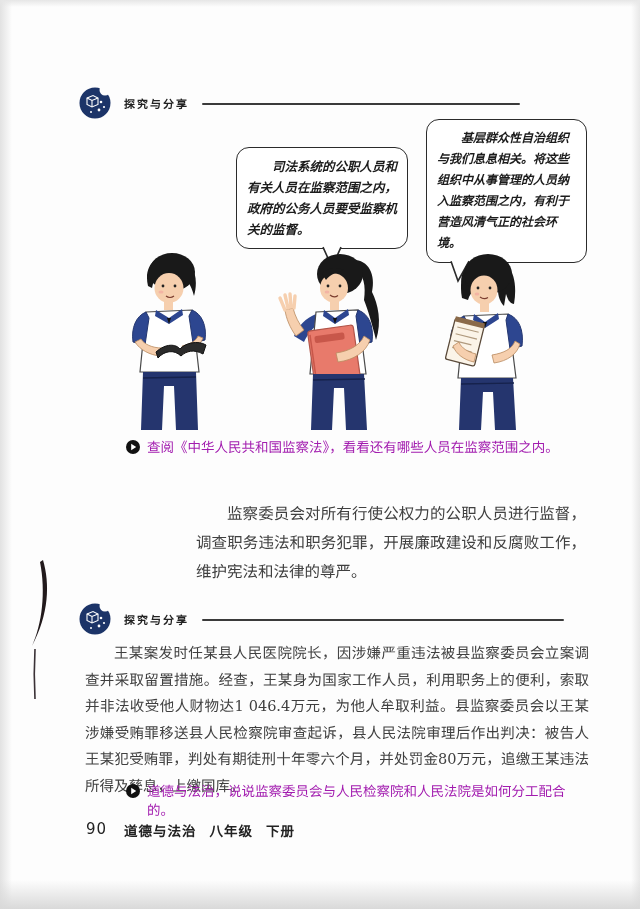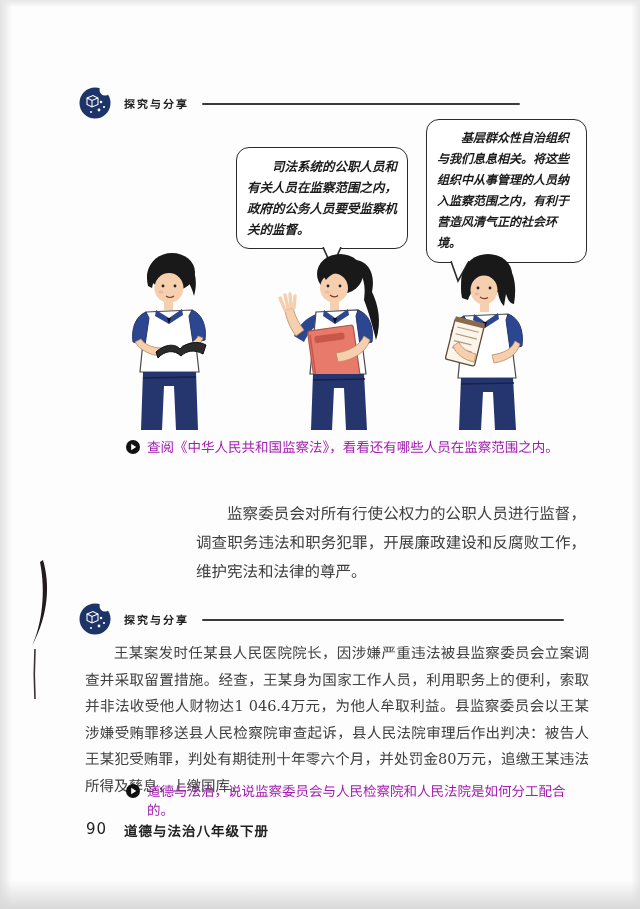--- a/index.html
+++ b/index.html
@@ -30,21 +30,21 @@
             font-size:13.5px;color:#a21caf;font-weight:500;line-height:19px;}
   .task-row .play{flex:0 0 auto;margin-top:2px;}
 
   .body-par{position:absolute;font-family:"DejaVu Serif",serif;color:#404040;
             text-align:justify;text-indent:2em;}
   .par-main{left:196px;top:500px;width:390px;font-size:15.5px;line-height:29px;}
   .par-case{left:85px;top:640px;width:504px;font-size:14.5px;line-height:26.5px;}
 
   .footer{position:absolute;left:86px;top:820px;display:flex;align-items:flex-start;color:#222;}
   .footer .pageno{font-size:15px;letter-spacing:1px;}
-  .footer .bookline{margin-left:17px;font-size:13.5px;font-weight:bold;letter-spacing:1px;display:flex;}
+  .footer .bookline{margin-left:17px;font-size:13.5px;font-weight:bold;letter-spacing:1px;display:flex;gap:13px;}
 
   .artifact{position:absolute;left:28px;top:552px;}
 </style>
 </head>
 <body>
 
 <div id="page">
 
   <div class="edge edge-left"></div>
   <div class="edge edge-top"></div>

